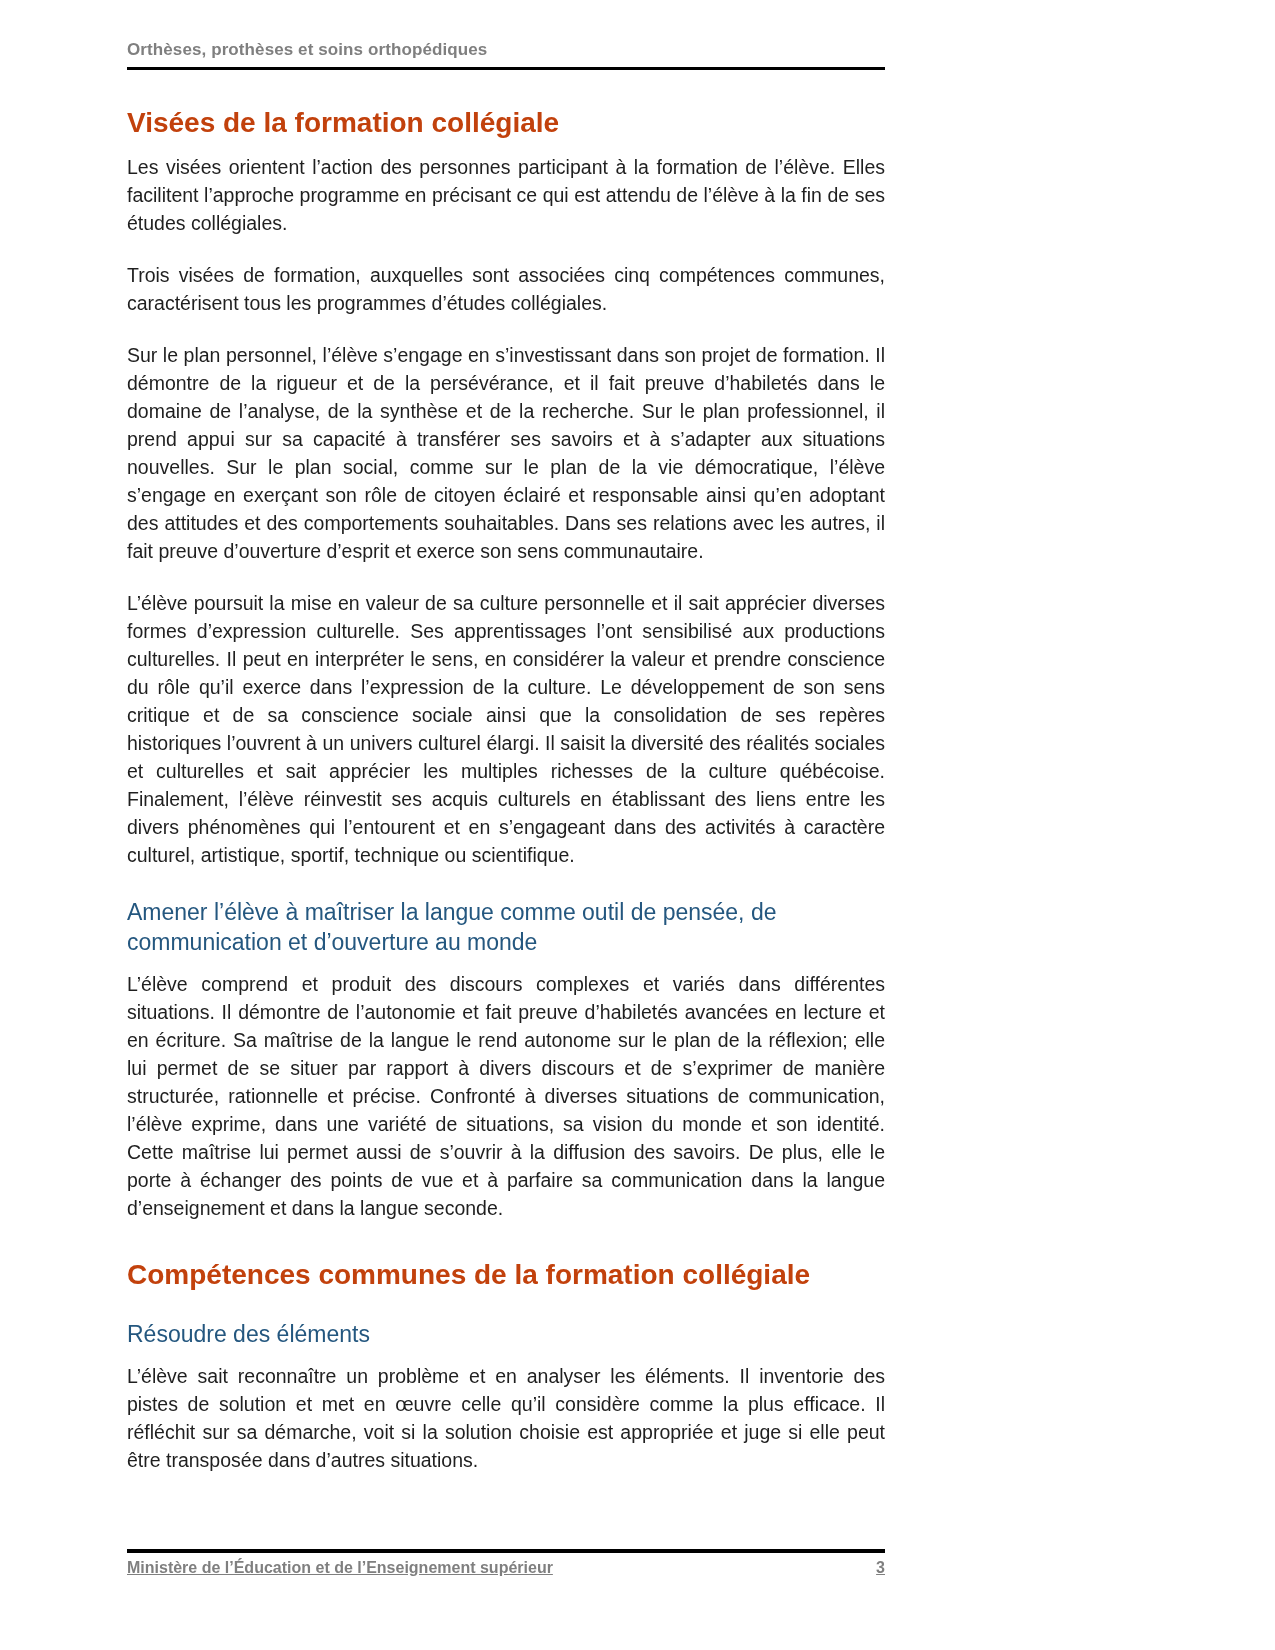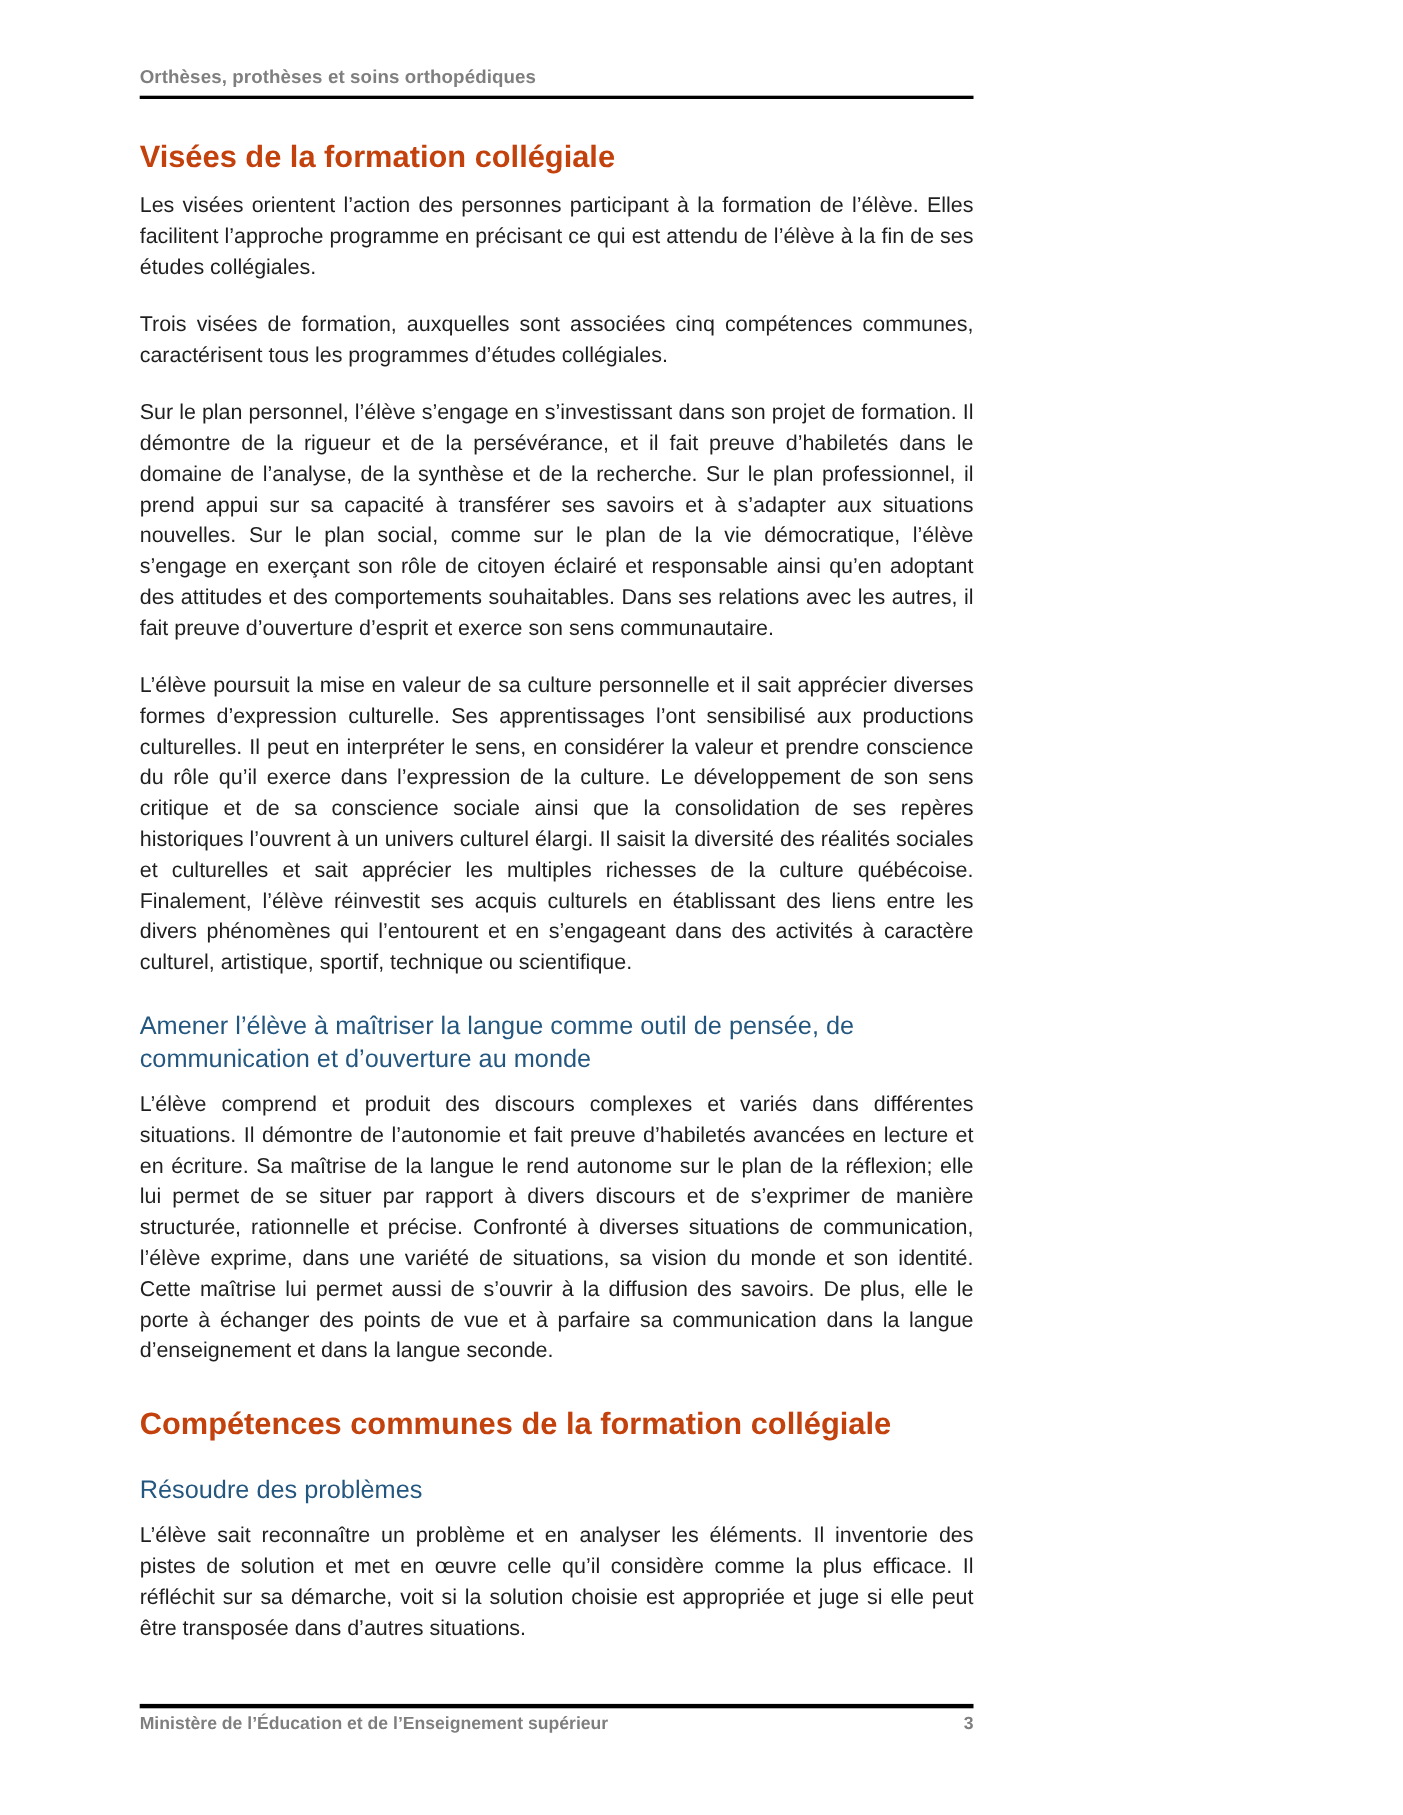--- a/index.html
+++ b/index.html
@@ -8,21 +8,21 @@
     width: 1275px;
     height: 1650px;
     position: relative;
     font-family: "Liberation Sans", sans-serif;
     color: #1f1f1f;
   }
   .page {
     position: relative;
     width: 1012px;
     height: 1650px;
-    padding: 60px 127px 0 127px;
+    padding: 40px 127px 0 127px;
     overflow: hidden;
   }
   .doc-header {
     padding-bottom: 7px;
     border-bottom: 3px solid #000000;
   }
   .doc-header .running-title {
     font-size: 17px;
     font-weight: bold;
     color: #7f7f7f;
@@ -57,20 +57,21 @@
     padding-top: 6px;
     display: flex;
     justify-content: space-between;
     align-items: baseline;
   }
   .doc-footer .footer-text,
   .doc-footer .page-num {
     font-size: 16px;
     font-weight: bold;
     color: #7f7f7f;
+    text-decoration: underline;
   }
 </style>
 </head>
 <body>
 
 <div class="page">
 
   <div class="doc-header">
     <div class="running-title">Orthèses, prothèses et soins orthopédiques</div>
   </div>
@@ -87,21 +88,21 @@
 
   <p class="body-text">L’élève poursuit la mise en valeur de sa culture personnelle et il sait apprécier diverses formes d’expression culturelle. Ses apprentissages l’ont sensibilisé aux productions culturelles. Il peut en interpréter le sens, en considérer la valeur et prendre conscience du rôle qu’il exerce dans l’expression de la culture. Le développement de son sens critique et de sa conscience sociale ainsi que la consolidation de ses repères historiques l’ouvrent à un univers culturel élargi. Il saisit la diversité des réalités sociales et culturelles et sait apprécier les multiples richesses de la culture québécoise. Finalement, l’élève réinvestit ses acquis culturels en établissant des liens entre les divers phénomènes qui l’entourent et en s’engageant dans des activités à caractère culturel, artistique, sportif, technique ou scientifique.</p>
 
   <h2 class="title-2">Amener l’élève à maîtriser la langue comme outil de pensée, de communication et d’ouverture au monde</h2>
 
   <p class="body-text">L’élève comprend et produit des discours complexes et variés dans différentes situations. Il démontre de l’autonomie et fait preuve d’habiletés avancées en lecture et en écriture. Sa maîtrise de la langue le rend autonome sur le plan de la réflexion; elle lui permet de se situer par rapport à divers discours et de s’exprimer de manière structurée, rationnelle et précise. Confronté à diverses situations de communication, l’élève exprime, dans une variété de situations, sa vision du monde et son identité. Cette maîtrise lui permet aussi de s’ouvrir à la diffusion des savoirs. De plus, elle le porte à échanger des points de vue et à parfaire sa communication dans la langue d’enseignement et dans la langue seconde.</p>
 
   <h1 class="title-1">Compétences communes de la formation collégiale</h1>
 
 
-  <h2 class="title-2">Résoudre des problèmes</h2>
+  <h2 class="title-2">Résoudre des éléments</h2>
 
   <p class="body-text">L’élève sait reconnaître un problème et en analyser les éléments. Il inventorie des pistes de solution et met en œuvre celle qu’il considère comme la plus efficace. Il réfléchit sur sa démarche, voit si la solution choisie est appropriée et juge si elle peut être transposée dans d’autres situations.</p>
 
   <div class="doc-footer">
     <span class="footer-text">Ministère de l’Éducation et de l’Enseignement supérieur</span>
     <span class="page-num">3</span>
   </div>
 
 </div>
 

